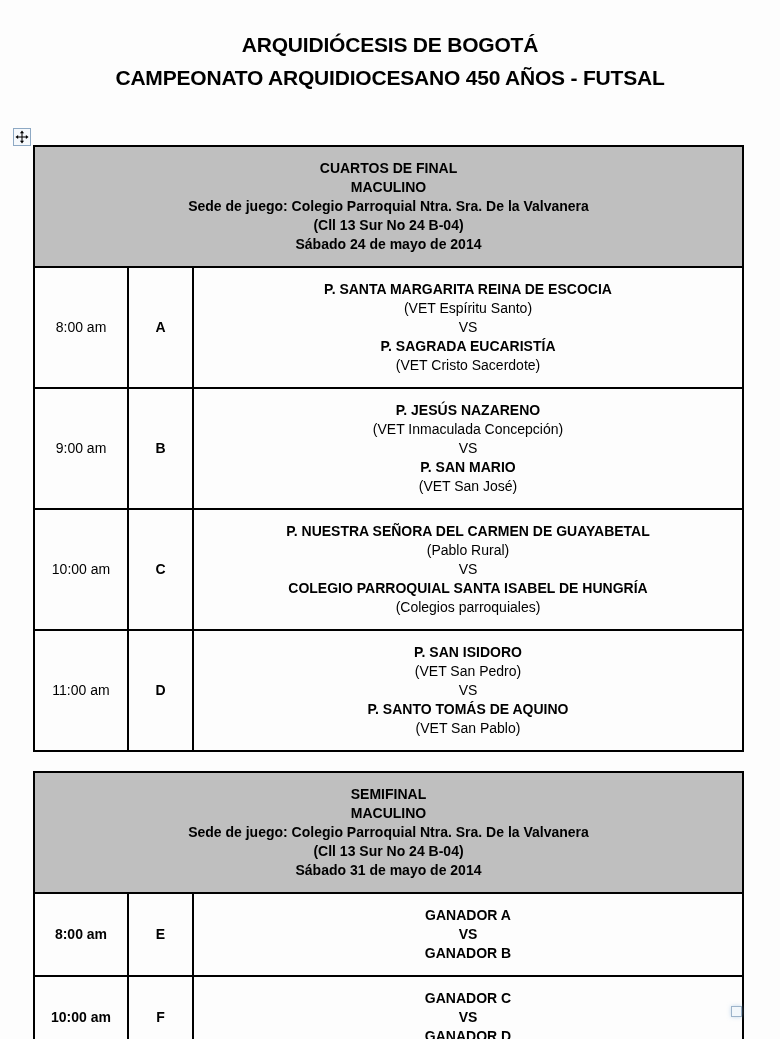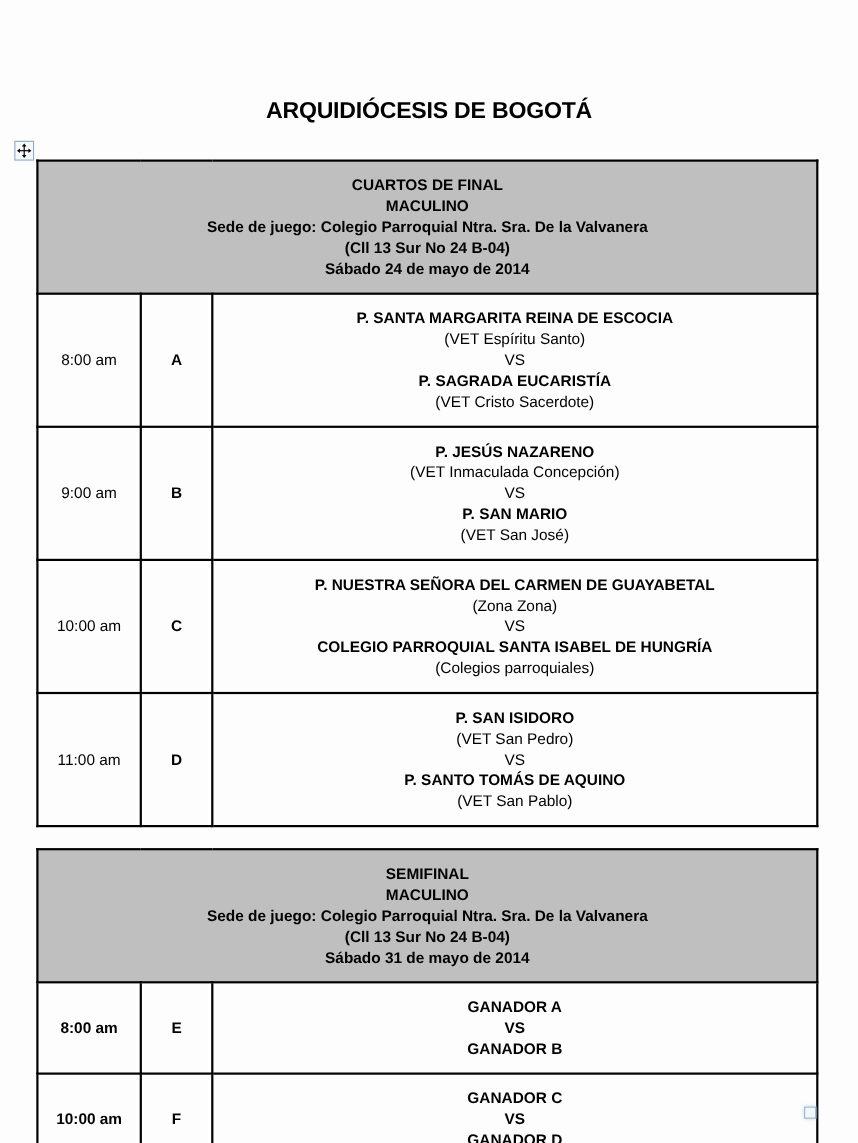--- a/index.html
+++ b/index.html
@@ -5,21 +5,21 @@
   * { box-sizing: border-box; }
   html, body { margin: 0; padding: 0; }
   body {
     width: 780px; height: 1039px;
     background: #fdfdfd;
     font-family: "Liberation Sans", sans-serif;
     color: #000;
     position: relative;
     overflow: hidden;
   }
-  .title-block { text-align: center; padding-top: 84px; }
+  .title-block { text-align: center; padding-top: 28px; }
   .title-line {
     font-weight: bold;
     font-size: 21px;
     line-height: 33px;
     letter-spacing: -0.2px;
   }
   .move-handle {
     position: absolute; left: 13px; top: 128px;
     width: 18px; height: 18px;
     border: 1px solid #8ea9c4;
@@ -68,20 +68,21 @@
     background: #f2f7fb;
     box-shadow: 0 0 4px rgba(150,185,220,0.55);
   }
   svg.move-glyph { display: block; }
 </style>
 </head>
 <body>
 
 <div class="title-block">
   <div class="title-line">ARQUIDIÓCESIS DE BOGOTÁ</div>
+  <div class="title-line">CAMPEONATO ARQUIDIOCESANO 450 AÑOS - FUTSAL</div>
 </div>
 
 <div class="move-handle">
   <svg class="move-glyph" width="14" height="14" viewBox="0 0 16 16">
     <g fill="#000">
       <rect x="7.4" y="3" width="1.2" height="10"></rect>
       <rect x="3" y="7.4" width="10" height="1.2"></rect>
       <path d="M8 0.5 L10.4 3.6 L5.6 3.6 Z"></path>
       <path d="M8 15.5 L10.4 12.4 L5.6 12.4 Z"></path>
       <path d="M0.5 8 L3.6 5.6 L3.6 10.4 Z"></path>
@@ -128,21 +129,21 @@
         <div class="vs-reg">VS</div>
         <div class="team">P. SAN MARIO</div>
         <div class="note">(VET San José)</div>
       </td>
     </tr>
     <tr class="q-row">
       <td class="time-reg">10:00 am</td>
       <td class="group">C</td>
       <td>
         <div class="team">P. NUESTRA SEÑORA DEL CARMEN DE GUAYABETAL</div>
-        <div class="note">(Zona Zona)</div>
+        <div class="note">(Pablo Rural)</div>
         <div class="vs-reg">VS</div>
         <div class="team">COLEGIO PARROQUIAL SANTA ISABEL DE HUNGRÍA</div>
         <div class="note">(Colegios parroquiales)</div>
       </td>
     </tr>
     <tr class="q-row">
       <td class="time-reg">11:00 am</td>
       <td class="group">D</td>
       <td>
         <div class="team">P. SAN ISIDORO</div>

